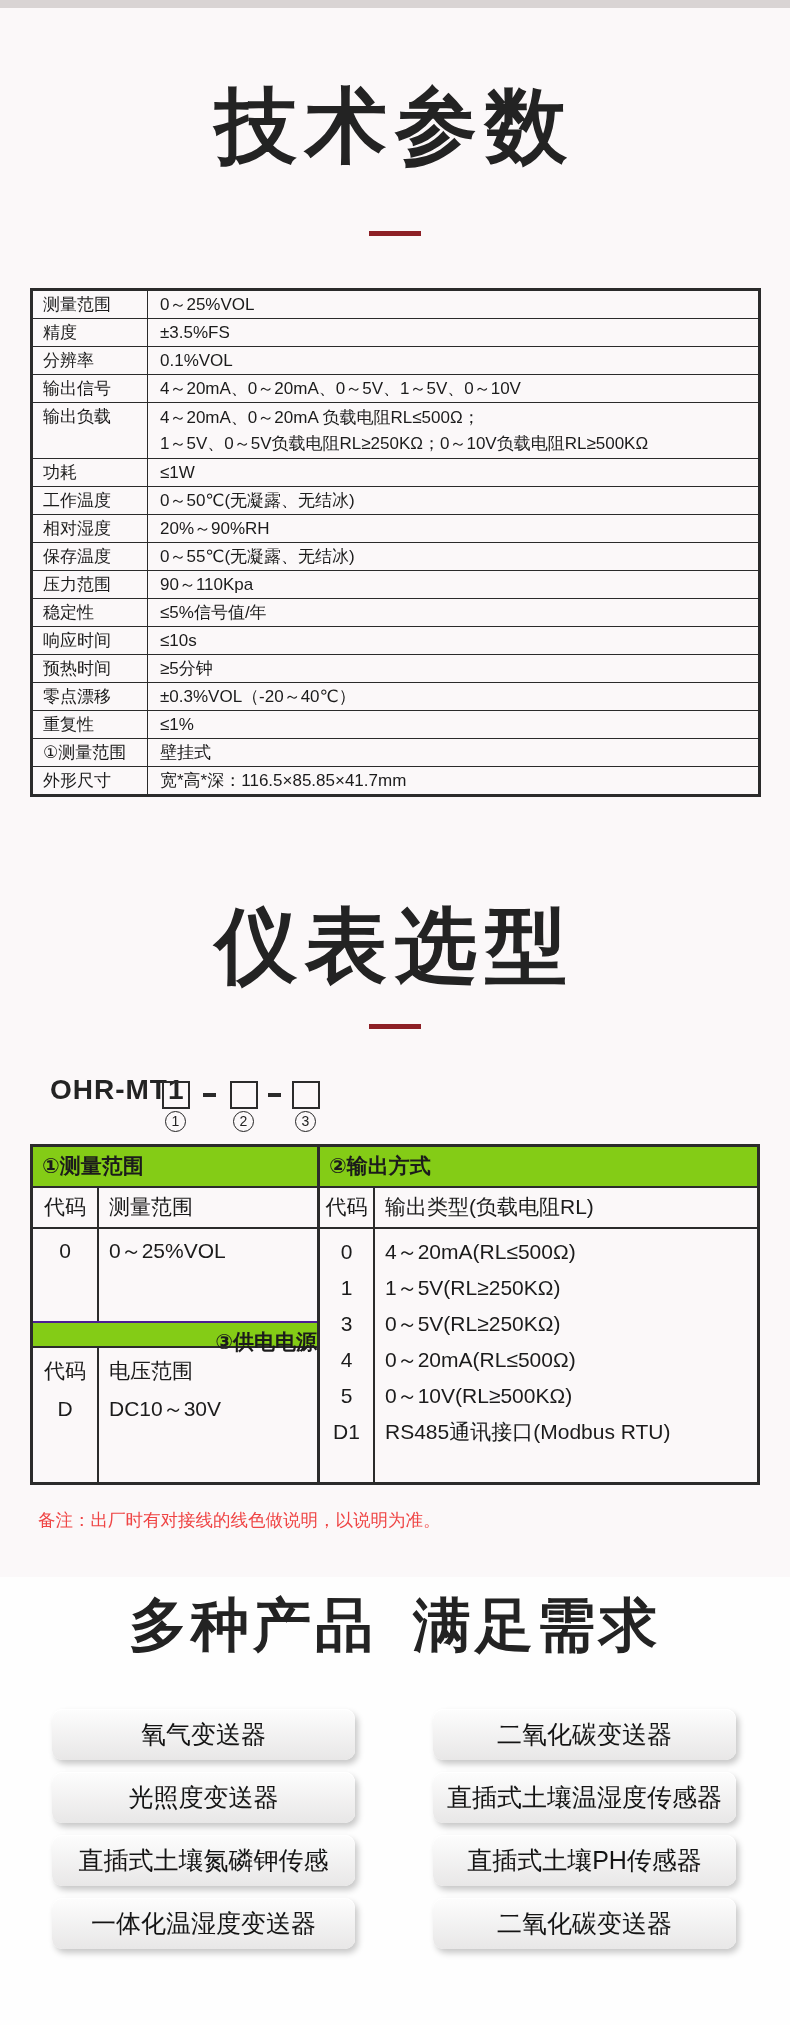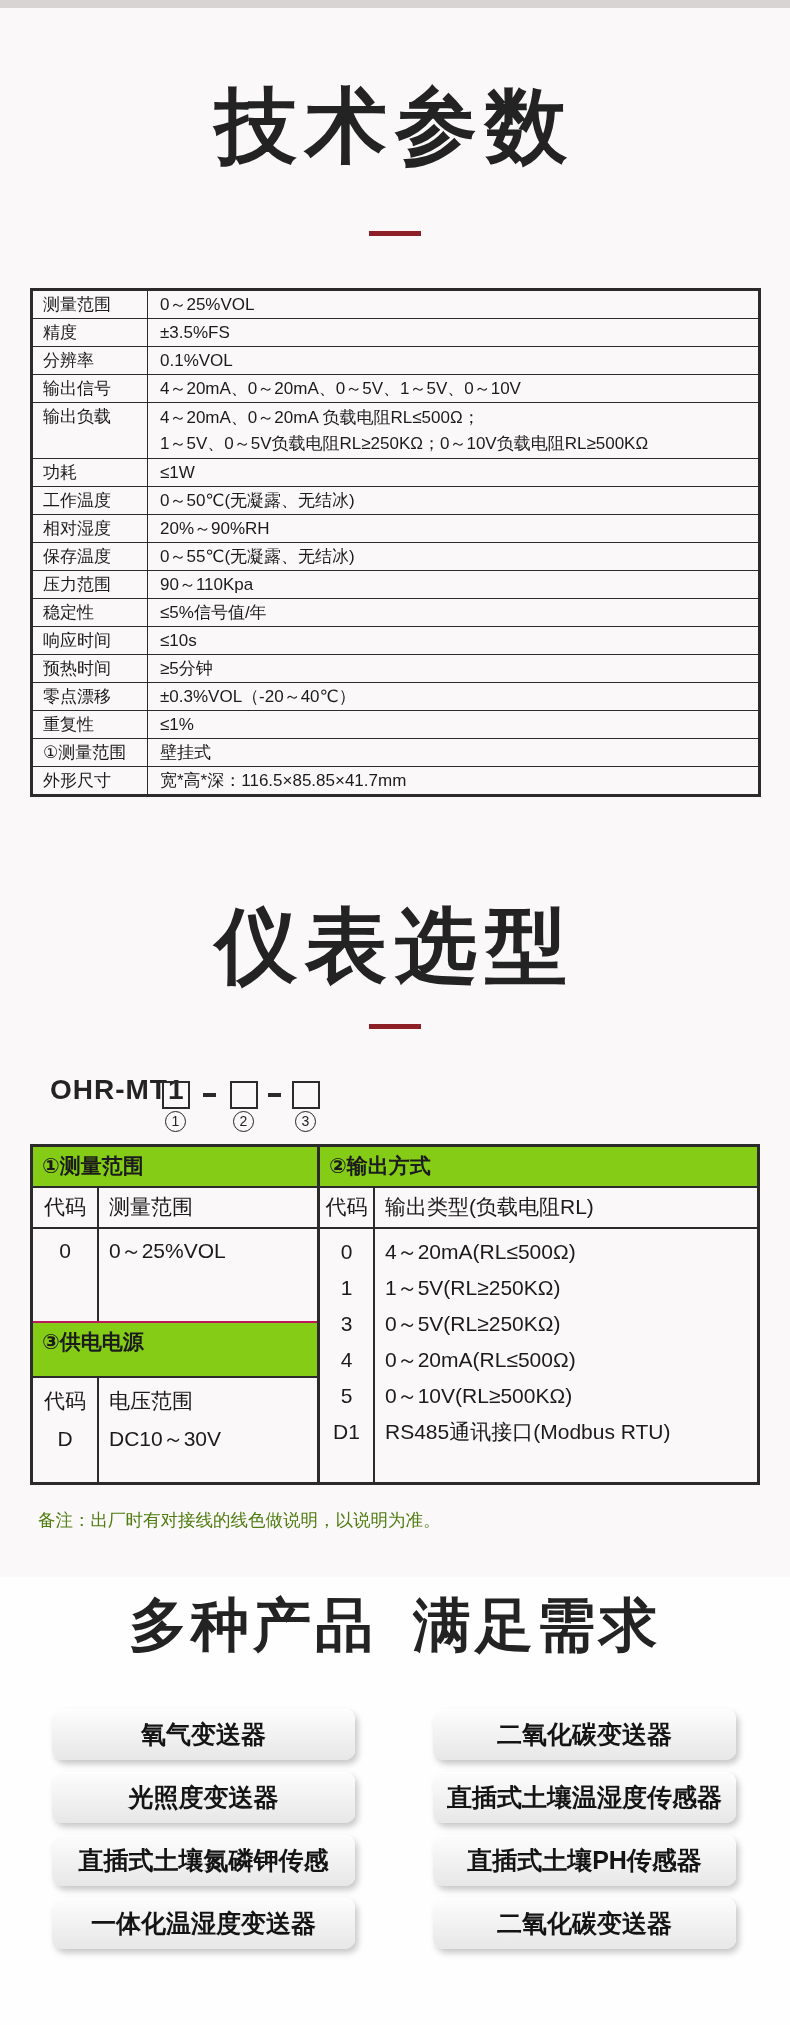--- a/index.html
+++ b/index.html
@@ -53,21 +53,21 @@
   .sel-table{
     position:absolute;left:30px;top:1144px;width:730px;height:341px;box-sizing:border-box;
     border:3px solid #2B2B2B;display:flex;font-size:21px;color:#1B1B1B;
   }
   .sel-left{width:287px;box-sizing:border-box;border-right:3px solid #2B2B2B;display:flex;flex-direction:column;}
   .sel-right{flex:1;display:flex;flex-direction:column;}
   .sel-h{
     height:41px;box-sizing:border-box;background:#84cc16;border-bottom:2px solid #2B2B2B;
     line-height:38px;padding-left:9px;font-weight:600;
   }
-  .sel-h.h3{border-top:2px solid #be185d;height:57px;}
+  .sel-h.h3{border-top:2px solid #4c1d95;height:27px;text-align:right;}
   .sel-subrow{height:41px;box-sizing:border-box;border-bottom:2px solid #2B2B2B;display:flex;}
   .sel-subrow .code-col{
     box-sizing:border-box;border-right:2px solid #2B2B2B;text-align:center;line-height:38px;
   }
   .sel-left .code-col{width:66px;}
   .sel-right .code-col{width:55px;}
   .sel-subrow .val-col{flex:1;padding-left:10px;line-height:38px;white-space:nowrap;overflow:hidden;}
   .sel-vals{display:flex;}
   .sel-vals .codes{box-sizing:border-box;border-right:2px solid #2B2B2B;text-align:center;}
   .sel-left .codes{width:66px;}
@@ -75,33 +75,33 @@
   .sel-vals .vals{flex:1;padding-left:10px;white-space:nowrap;overflow:hidden;}
   #range-vals{height:92px;}
   #range-vals .codes div,#range-vals .vals div{line-height:34px;padding-top:5px;}
   #power-vals{flex:1;}
   #power-vals .codes div,#power-vals .vals div{line-height:38px;}
   #power-vals .codes,#power-vals .vals{padding-top:4px;}
   #output-vals{flex:1;}
   #output-vals .codes div,#output-vals .vals div{line-height:36px;}
   #output-vals .codes,#output-vals .vals{padding-top:5px;}
 
-  .note{position:absolute;left:38px;top:1508px;font-size:17.5px;color:#4d7c0f;}
+  .note{position:absolute;left:38px;top:1508px;font-size:17.5px;color:#ef4444;}
 
   
   .products-heading{
     position:absolute;left:0;top:1590px;width:790px;display:flex;justify-content:center;gap:36px;
     font-size:58px;line-height:70px;font-weight:900;letter-spacing:4px;color:#232323;
   }
   .product-btn{
     position:absolute;width:303px;height:51px;border-radius:10px;
     background:linear-gradient(#FDFDFD,#E8E7E7);
     box-shadow:3px 4px 6px rgba(0,0,0,0.22), inset 0 1px 0 #ffffff;
     display:flex;align-items:center;justify-content:center;
-    font-size:25px;font-weight:700;color:#141414;cursor:pointer;
+    font-size:25px;font-weight:400;color:#141414;cursor:pointer;
   }
 </style>
 </head>
 <body>
 
 <div class="page">
   <div class="top-bar"></div>
   <div class="white-section"></div>
 
   <h1 class="big-title t1">技术参数</h1>

